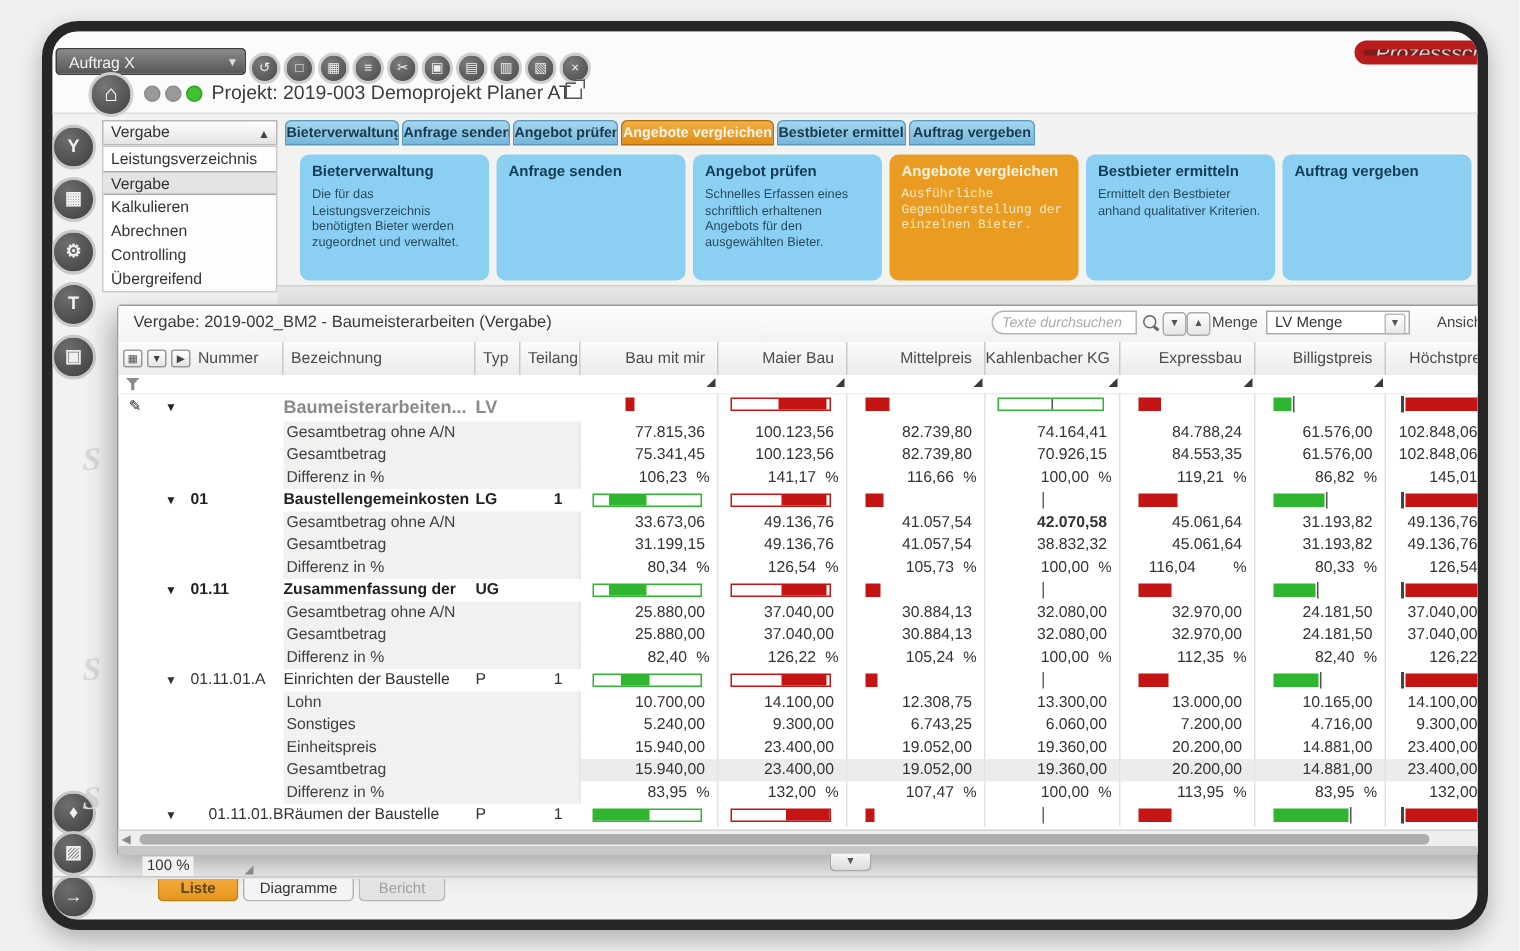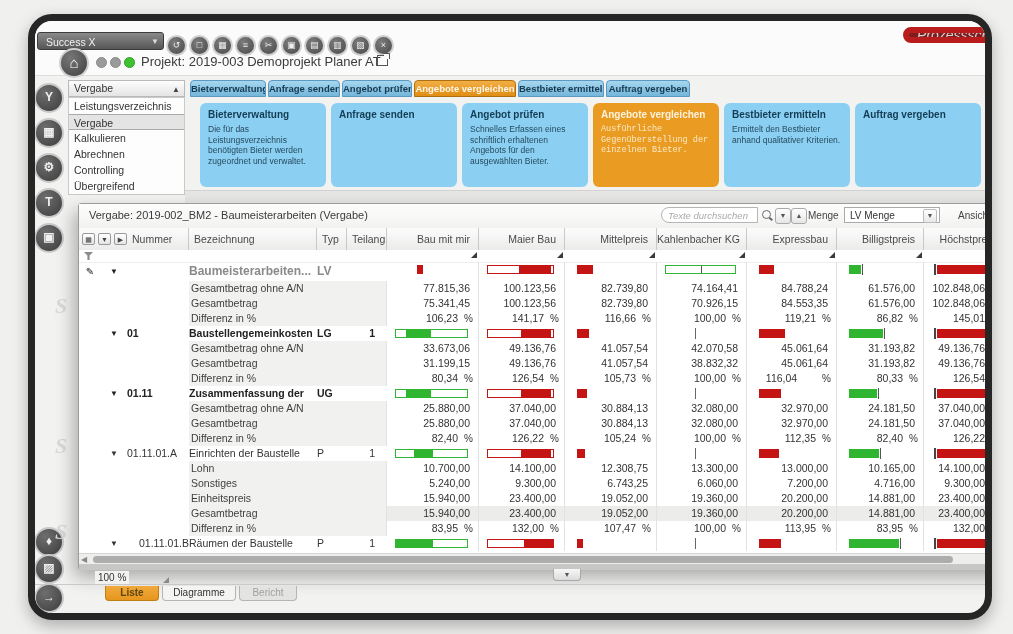--- a/index.html
+++ b/index.html
@@ -123,21 +123,21 @@
   #btab0{left:70px;width:54px;background:linear-gradient(#f1a93c,#e6961e);color:#5d4510;border-color:#c07f13;font-weight:bold;}
   #btab1{left:127px;width:74px;background:#f4f4f3;color:#333;}
   #btab2{left:204px;width:58px;background:#e3e3e2;color:#a0a0a0;}
 </style>
 </head>
 <body>
 
 <div id="appwin">
   <div id="titlebar">
     <div id="appsel">
-      <span>Success X</span>
+      <span>Auftrag X</span>
       <span class="dd">▼</span>
     </div>
     <div id="toolbar-icons"><div class="circ" style="display: inline-block;">↺</div><div class="circ" style="display: inline-block;">□</div><div class="circ" style="display: inline-block;">▦</div><div class="circ" style="display: inline-block;">≡</div><div class="circ" style="display: inline-block;">✂</div><div class="circ" style="display: inline-block;">▣</div><div class="circ" style="display: inline-block;">▤</div><div class="circ" style="display: inline-block;">▥</div><div class="circ" style="display: inline-block;">▧</div><div class="circ" style="display: inline-block;">×</div></div>
     <input id="procsearch" placeholder="Prozessschritt" style="">
   </div>
 
   <div id="homebtn">⌂</div>
   <div class="dot" style="left:61px"></div>
   <div class="dot" style="left:75px"></div>
   <div class="dot" id="dot3" style="left:89px"></div>
@@ -371,21 +371,21 @@
               <div class="bx" style="left: 5px; right: -25px; background: rgb(196, 20, 20);"></div>
             </div>
           </div>
         </div>
         <div class="trow det" style="height: 15px;">
           <div class="cell " style="left: 48px; width: 62px; line-height: 15px;"></div>
           <div class="cell lblcell" style="left: 110px; width: 198px; line-height: 15px;">Gesamtbetrag ohne A/N</div>
           <div class="cell numcell" style="left: 308px; width: 92px; line-height: 15px;">33.673,06</div>
           <div class="cell numcell" style="left: 400px; width: 86px; line-height: 15px;">49.136,76</div>
           <div class="cell numcell" style="left: 486px; width: 92px; line-height: 15px;">41.057,54</div>
-          <div class="cell numcell" style="left: 578px; width: 90px; line-height: 15px;">42.070,58</div>
+          <div class="cell numcell" style="left: 578px; width: 90px; line-height: 15px; font-weight: bold;">42.070,58</div>
           <div class="cell numcell" style="left: 668px; width: 90px; line-height: 15px;">45.061,64</div>
           <div class="cell numcell" style="left: 758px; width: 87px; line-height: 15px;">31.193,82</div>
           <div class="cell numcell lastcol" style="left: 845px; width: 80px; line-height: 15px;">49.136,76</div>
         </div>
         <div class="trow det" style="height: 15px;">
           <div class="cell " style="left: 48px; width: 62px; line-height: 15px;"></div>
           <div class="cell lblcell" style="left: 110px; width: 198px; line-height: 15px;">Gesamtbetrag</div>
           <div class="cell numcell" style="left: 308px; width: 92px; line-height: 15px;">31.199,15</div>
           <div class="cell numcell" style="left: 400px; width: 86px; line-height: 15px;">49.136,76</div>
           <div class="cell numcell" style="left: 486px; width: 92px; line-height: 15px;">41.057,54</div>

